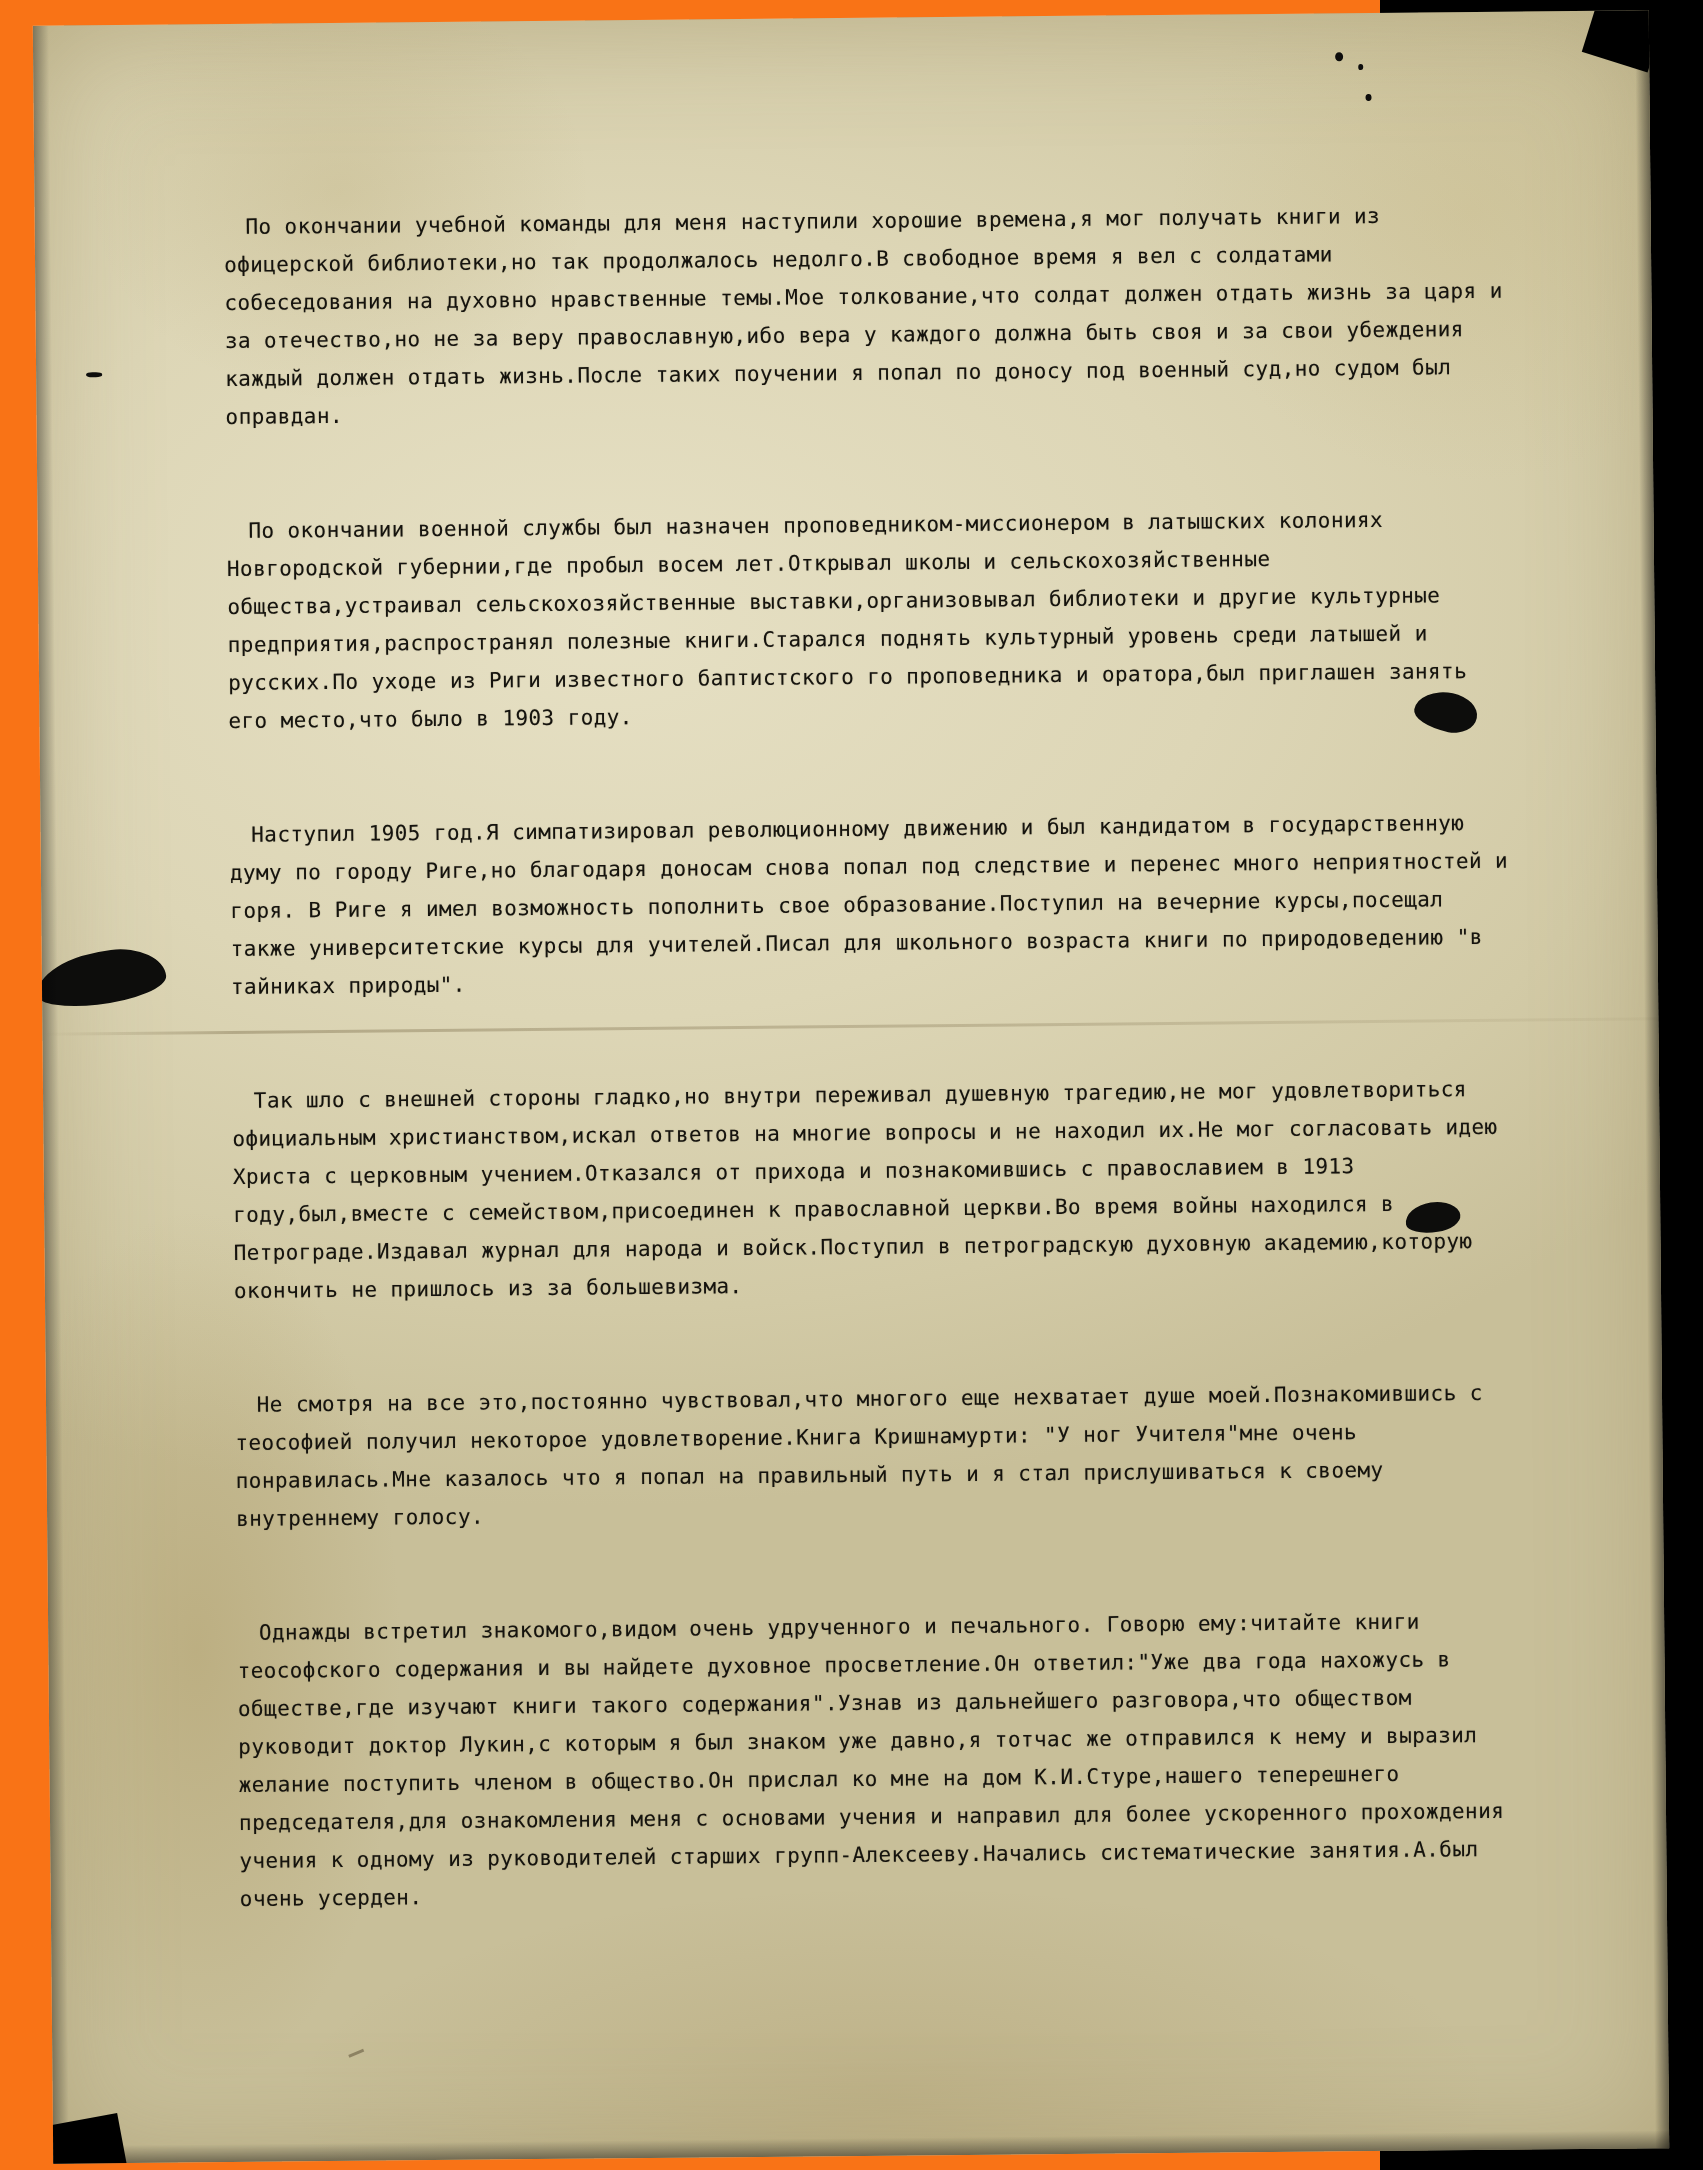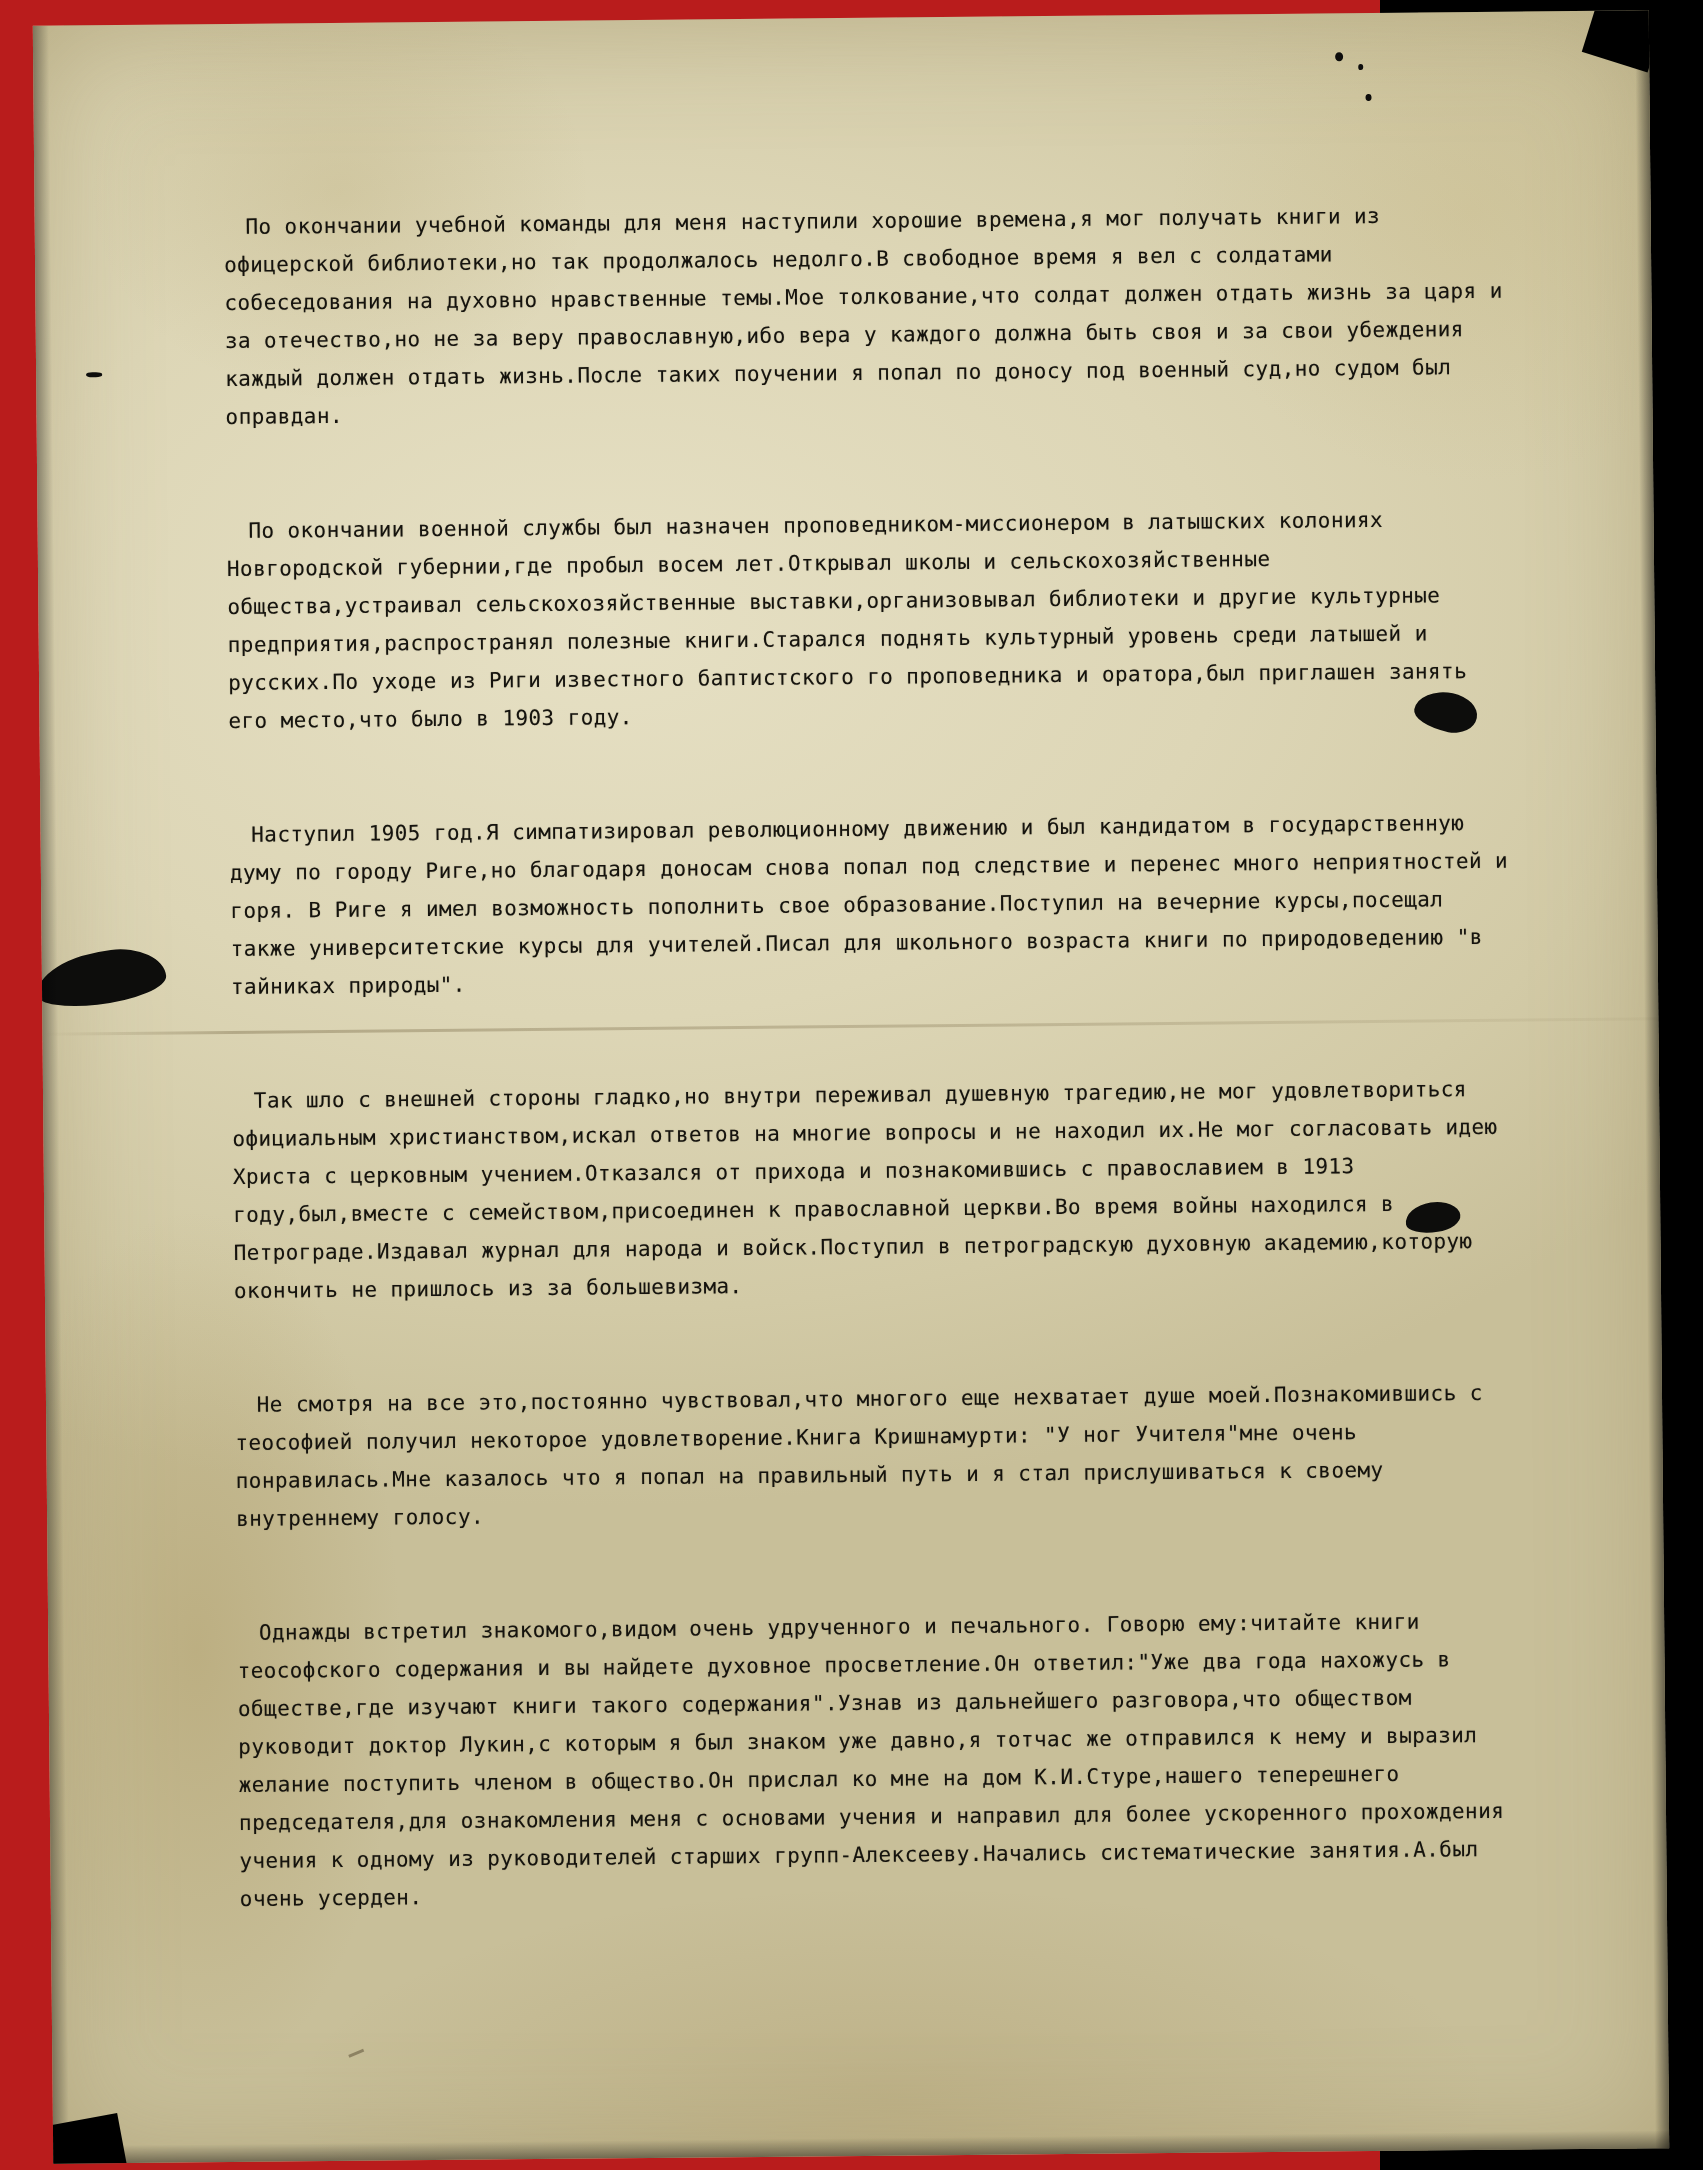--- a/index.html
+++ b/index.html
@@ -11,21 +11,21 @@
     width: 1703px;
     height: 2170px;
     overflow: hidden;
     font-family: "DejaVu Sans Mono", monospace;
   }
 
   #page {
     position: relative;
     width: 1380px;
     height: 2170px;
-    background: #b91c1c;
+    background: #f97316;
   }
 
   
   #sheet {
     position: absolute;
     left: 43px;
     top: 17.7px;
     width: 1616px;
     height: 2138px;
     background:

